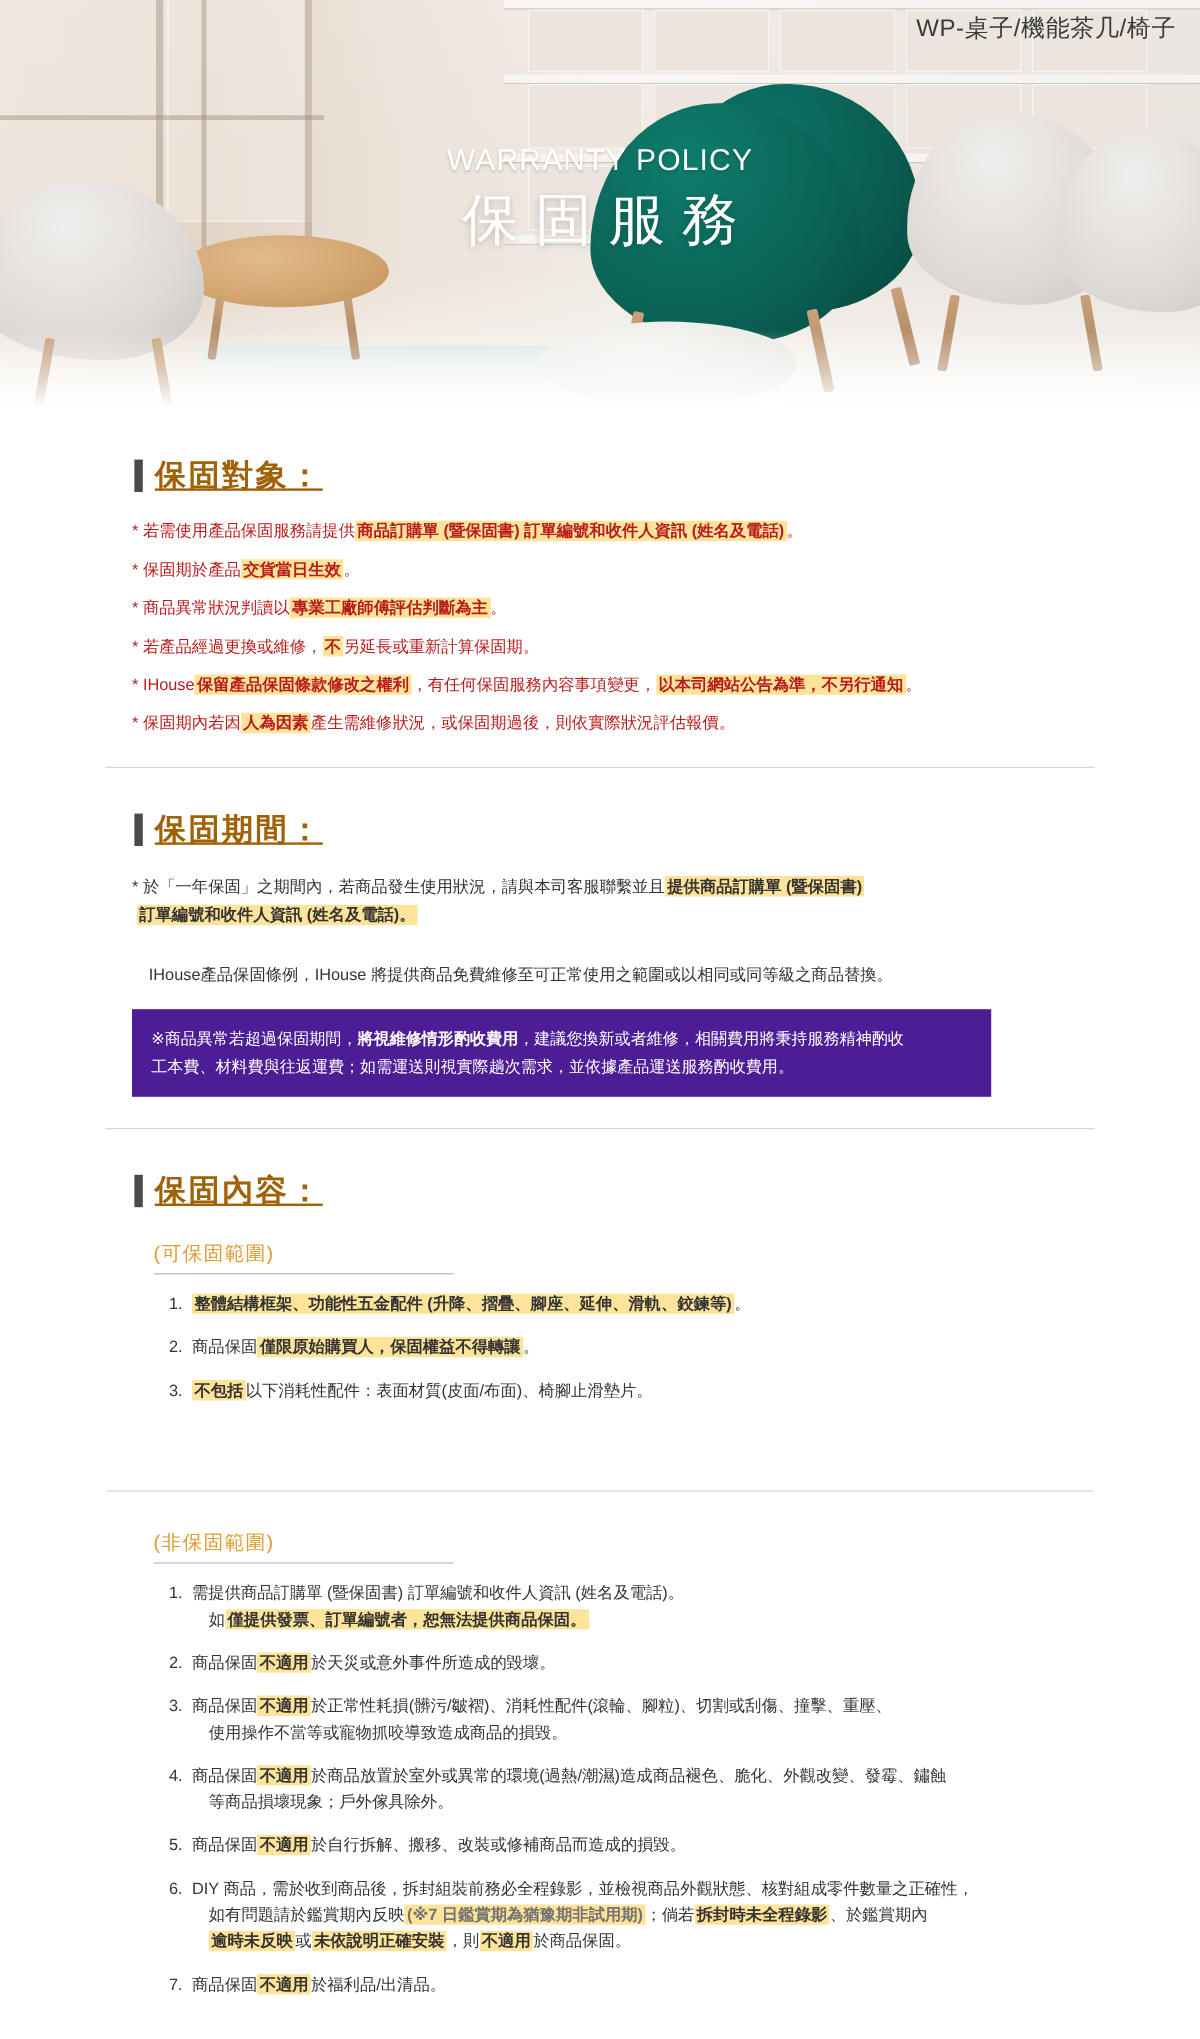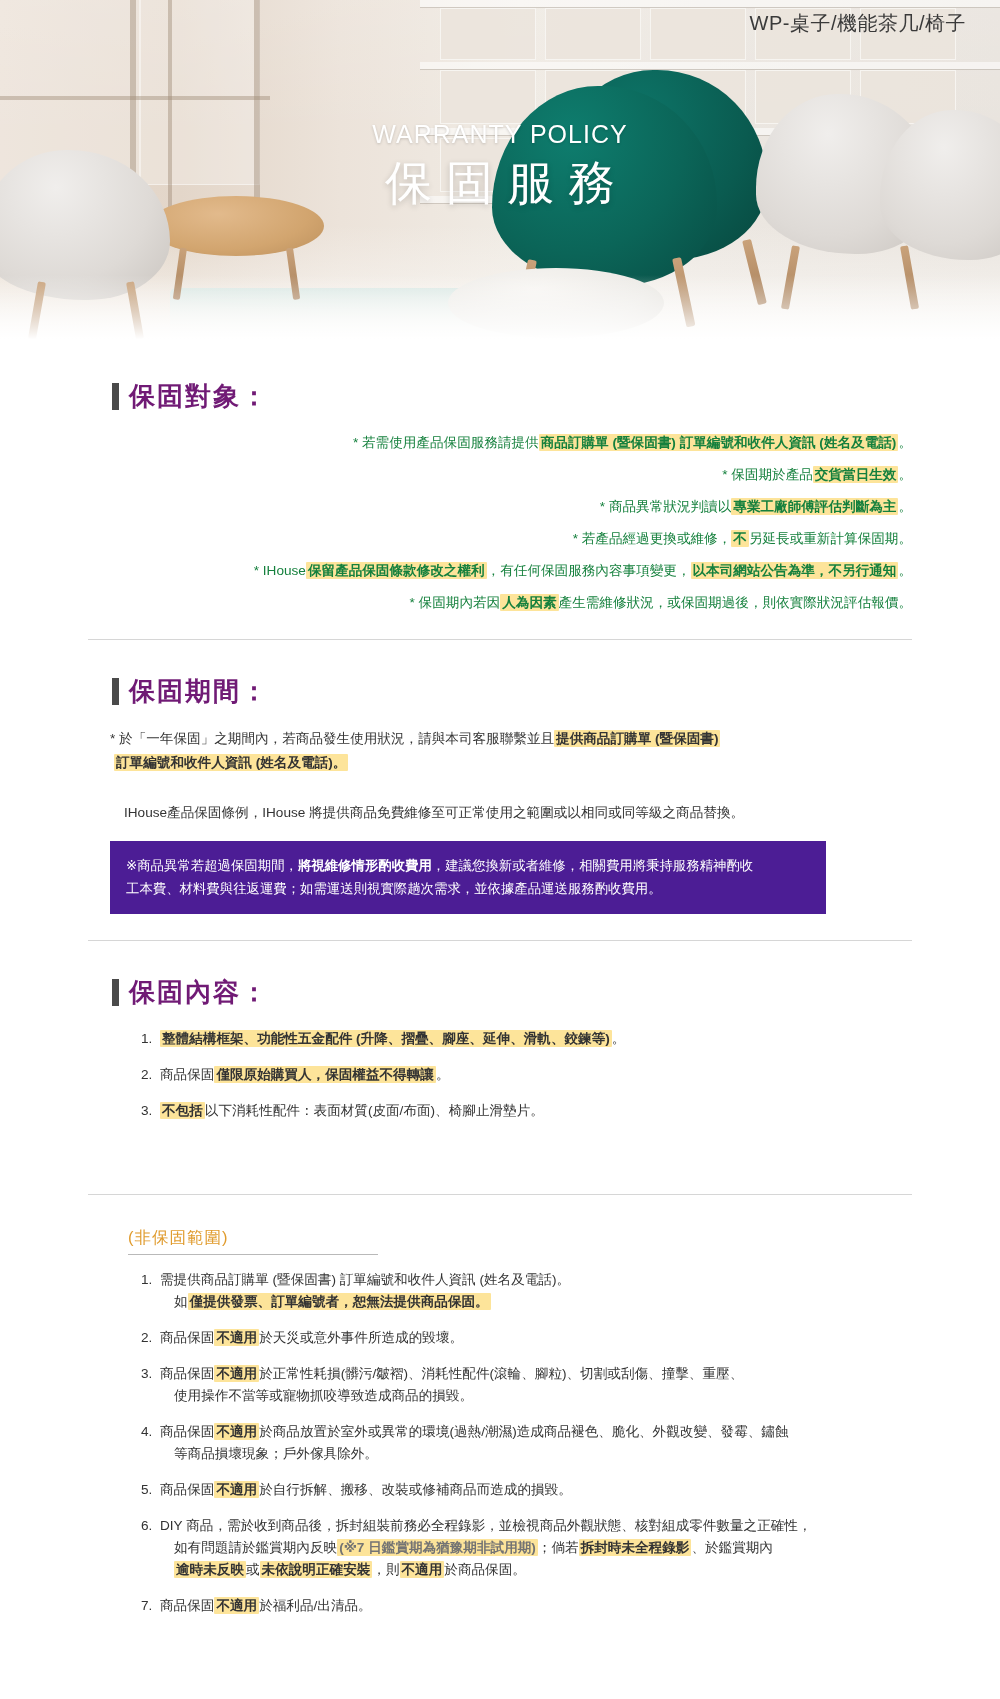--- a/index.html
+++ b/index.html
@@ -86,21 +86,21 @@
     position: absolute; left:0; right:0; bottom:0; height: 120px;
     background: linear-gradient(180deg, rgba(245,240,234,0.0), rgba(250,248,245,0.95));
   }
   .hero-fade {
     position: absolute; left:0; right:0; bottom:0; height: 70px;
     background: linear-gradient(180deg, rgba(255,255,255,0), #ffffff 92%);
   }
 
   .hero-tag {
     position: absolute;
-    top: 10px; right: 34px;
+    top: 10px; right: 20px;
     font-size: 20px;
     color: #3a3a3a;
     letter-spacing: .5px;
     font-family: "Liberation Sans", "DejaVu Sans", sans-serif;
   }
   .hero-title-en {
     position: absolute;
     top: 120px; left: 0; right: 0;
     text-align: center;
     font-size: 25px;
@@ -131,35 +131,35 @@
   }
   .sec-bar {
     width: 7px; height: 27px;
     background: #4a4a4a;
     flex: 0 0 auto;
   }
   .sec-title {
     font-size: 26px;
     font-weight: bold;
     letter-spacing: 2px;
-    color: #701a75;
+    color: #a16207;
+    text-decoration: underline;
   }
 
   .line {
     height: 1px;
     background: #d6d6d6;
     margin: 26px 88px 0 88px;
   }
 
   .bullet {
     font-size: 13.6px;
     line-height: 1.55;
     margin: 0 0 11px 0;
-    color: #15803d;
-    text-align: right;
+    color: #b91c1c;
   }
 
   .hl {
     background: #fde49a;
     padding: 1px 2px;
     border-radius: 1px;
   }
   .b { font-weight: bold; }
 
   .p2 {
@@ -308,20 +308,21 @@
     </div>
 
     <div class="line"></div>
 
     <div class="section">
       <div class="sec-head">
         <div class="sec-bar"></div>
         <div class="sec-title">保固內容：</div>
       </div>
 
+      <div class="subhead">(可保固範圍)</div>
       <ol class="list" id="covered-list">
           <li><span class="hl b">整體結構框架、功能性五金配件 (升降、摺疊、腳座、延伸、滑軌、鉸鍊等)</span><span>。</span></li>
           <li><span>商品保固</span><span class="hl b">僅限原始購買人，保固權益不得轉讓</span><span>。</span></li>
           <li><span class="hl b">不包括</span><span>以下消耗性配件：表面材質(皮面/布面)、椅腳止滑墊片。</span></li>
         </ol>
 
       <div class="gap-lg"></div>
       <div class="line" style="margin-left:0; margin-right:0;"></div>
       <div class="gap-md"></div>
 

